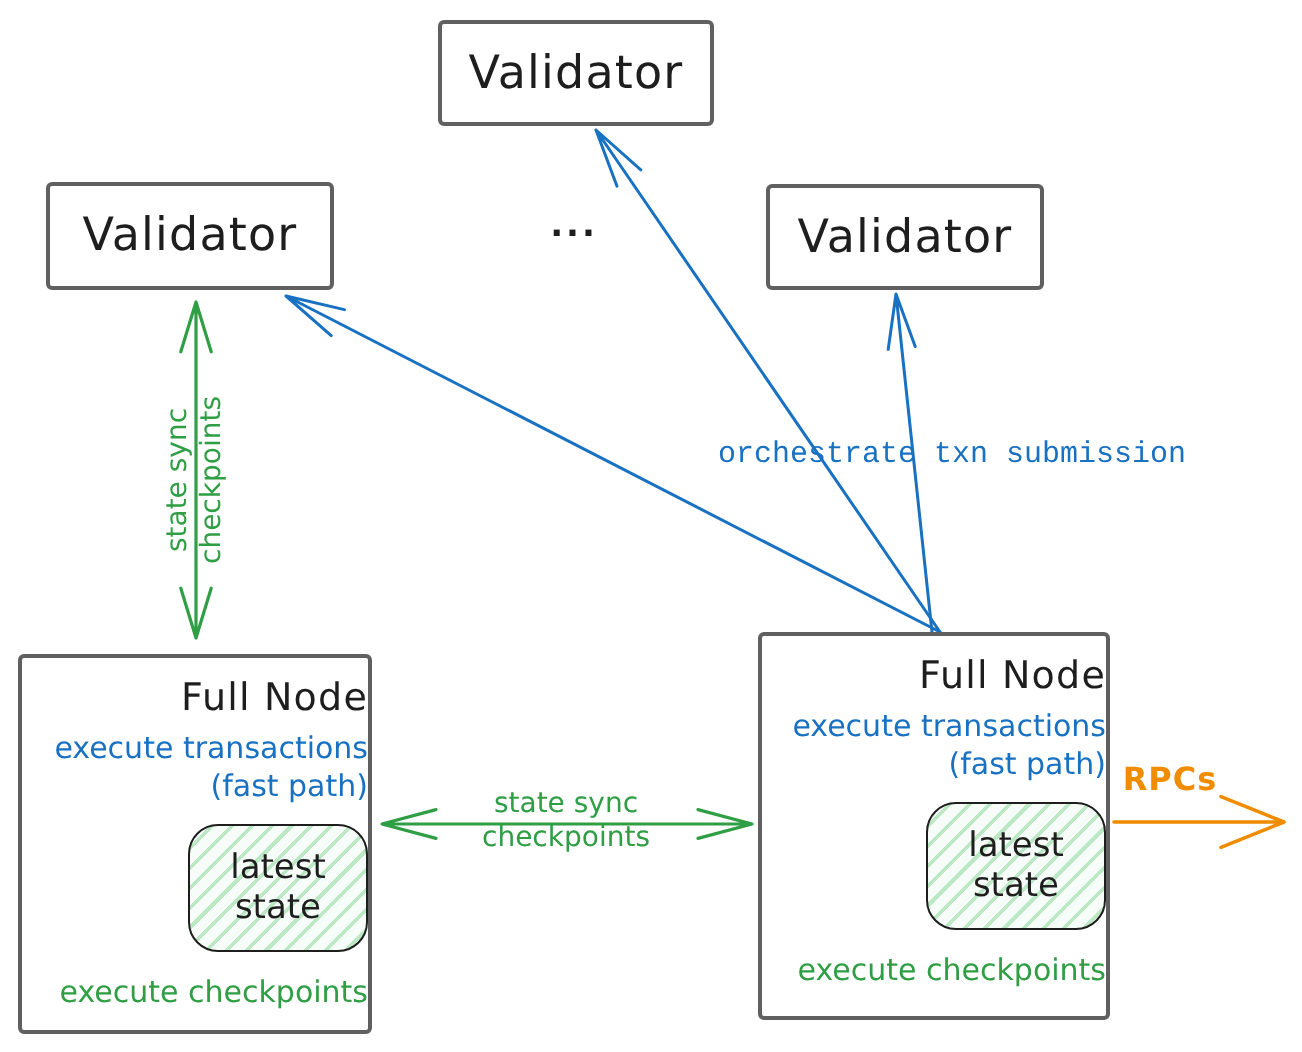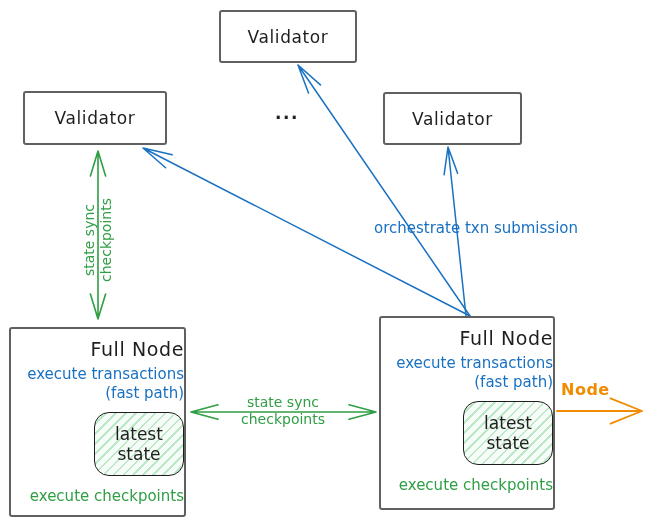--- a/index.html
+++ b/index.html
@@ -2,21 +2,21 @@
 <html style="--ink: #1e1e1e; --blue: #1971c2; --green: #2f9e44; --orange: #f08c00; --box_border: #606060; --hatch: #bce8c6; --hatch_bg: #f6fcf7;"><head>
 <meta charset="utf-8">
 <style>
   html,body{margin:0;padding:0;background:#fff;}
   .canvas{position:relative;width:651px;height:526px;background:#ffffff;
     font-family:"DejaVu Sans",sans-serif;color:var(--ink,#1e1e1e);overflow:hidden;}
   #arrows{position:absolute;left:0;top:0;}
   .box{position:absolute;background:#ffffff;border:2px solid var(--box_border,#606060);
     border-radius:3px;box-sizing:border-box;}
   .validator{display:flex;align-items:center;justify-content:center;
-    font-size:17px;letter-spacing:.6px;}
+    font-size:23px;letter-spacing:.6px;}
   .v-top{left:219px;top:10px;width:138px;height:53px;}
   .v-left{left:23px;top:91px;width:144px;height:54px;}
   .v-right{left:383px;top:92px;width:139px;height:53px;}
   .ellipsis{position:absolute;left:268px;top:103px;width:38px;text-align:center;
     font-weight:bold;font-size:17px;letter-spacing:1.5px;}
   .full-node{display:flex;flex-direction:column;align-items:flex-end;padding-top:9px;}
   .fn-left{left:9px;top:327px;width:177px;height:190px;}
   .fn-right{left:379px;top:316px;width:176px;height:194px;}
   .fn-title{font-size:19px;letter-spacing:.6px;}
   .fn-blue{color:var(--blue,#1971c2);font-size:15px;line-height:19px;}
@@ -24,21 +24,21 @@
   .state-box{margin-top:9px;width:88px;height:62px;border:1.7px solid var(--ink,#1e1e1e);
     border-radius:15px;display:flex;flex-direction:column;align-items:center;justify-content:center;
     font-size:17px;line-height:20px;
     background:repeating-linear-gradient(135deg,var(--hatch,#bce8c6) 0 1.8px,var(--hatch_bg,#f6fcf7) 1.8px 7px);}
   .fn-footer{color:var(--green,#2f9e44);font-size:15px;margin-top:11px;}
   .lbl{position:absolute;text-align:center;}
   .lbl-ss-v{left:18px;top:223px;width:160px;height:34px;transform:rotate(-90deg);
     color:var(--green,#2f9e44);font-size:14px;line-height:17px;}
   .lbl-ss-h{left:218px;top:394px;width:130px;color:var(--green,#2f9e44);
     font-size:14px;line-height:17px;}
-  .lbl-orchestrate{left:358px;top:219px;width:236px;color:var(--blue,#1971c2);font-size:15px;}
+  .lbl-orchestrate{left:358px;top:219px;width:236px;color:var(--blue,#1971c2);font-size:15px;font-family:Liberation Mono, monospace;}
   .lbl-rpcs{left:561px;top:380px;width:48px;color:var(--orange,#f08c00);
     font-size:16px;font-weight:bold;letter-spacing:.5px;}
 </style>
 </head>
 <body>
 
 <div class="canvas">
 
   <svg id="arrows" width="651" height="526" viewBox="0 0 651 526">
       <path d="M98 319L98 151M90.4 175.9L98 151L105.6 175.9M105.6 294.1L98 319L90.4 294.1" fill="none" stroke="#2f9e44" stroke-width="1.6" stroke-linecap="round" stroke-linejoin="round"></path>
@@ -90,15 +90,15 @@
     <div>checkpoints</div>
   </div>
 
   <div class="lbl lbl-ss-h">
     <div>state sync</div>
     <div>checkpoints</div>
   </div>
 
   <div class="lbl lbl-orchestrate">orchestrate txn submission</div>
 
-  <div class="lbl lbl-rpcs">Node</div>
+  <div class="lbl lbl-rpcs">RPCs</div>
 
 </div>
 
 </body></html>

